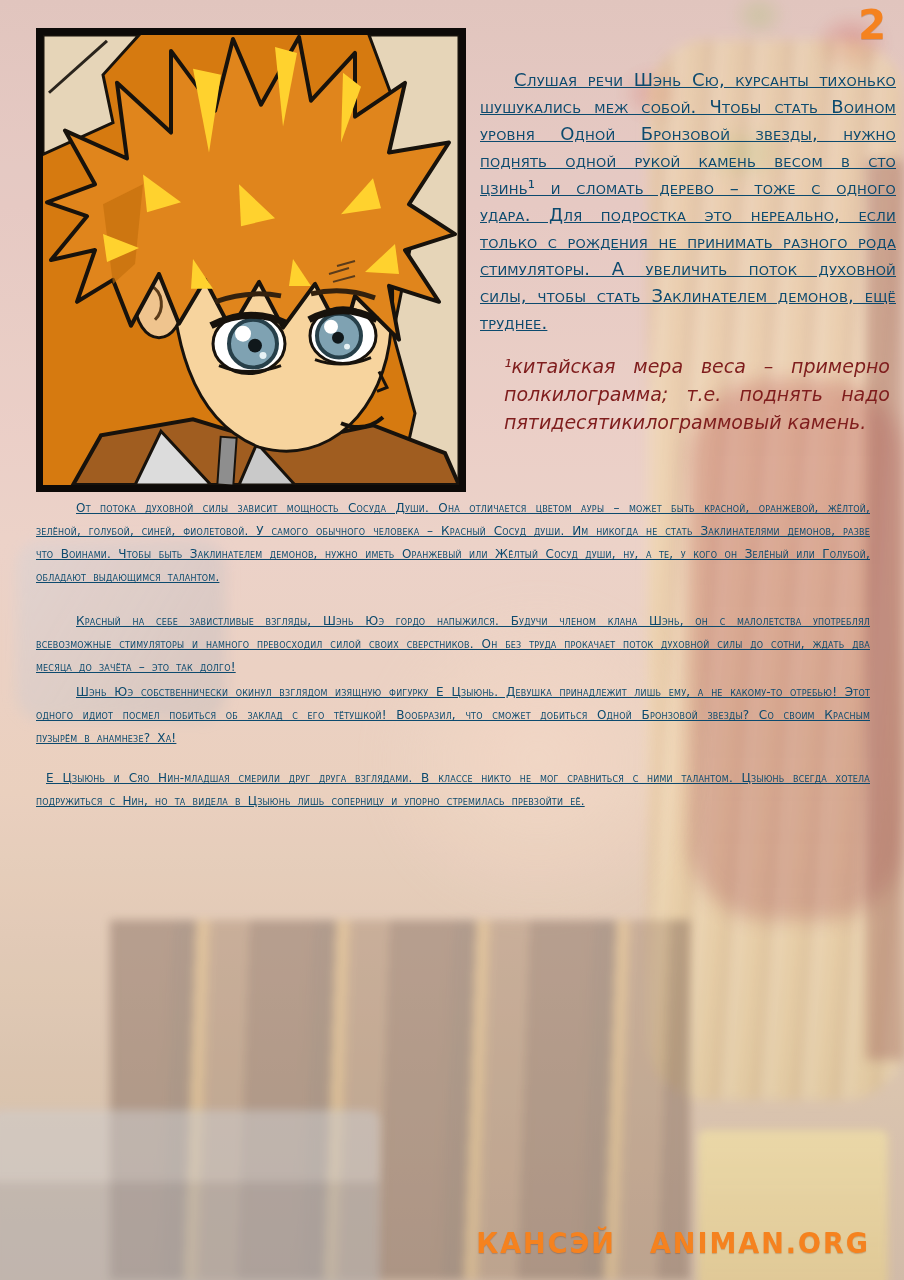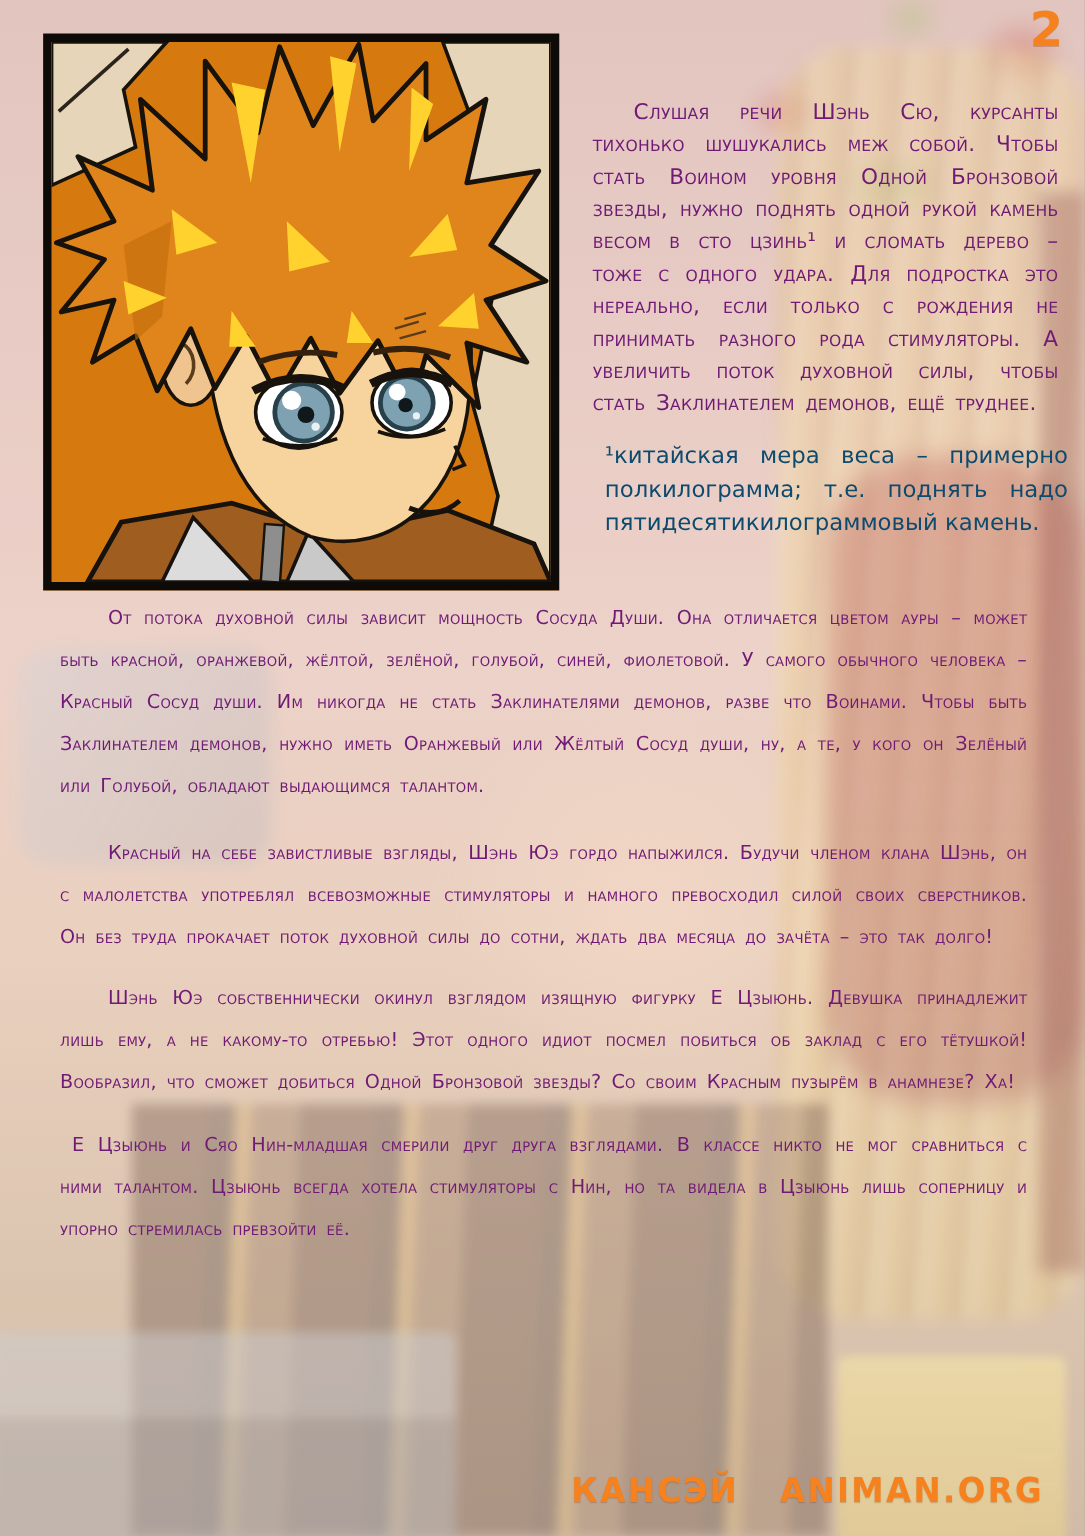--- a/index.html
+++ b/index.html
@@ -39,28 +39,28 @@
   .page-number{position:absolute;top:2px;right:18px;font-size:40px;font-weight:bold;
     color:#f5821f;text-shadow:0 1px 0 rgba(120,50,0,.25);}
   
   .panel{position:absolute;left:36px;top:28px;width:430px;height:464px;
     border:7px solid #0d0a08;box-sizing:border-box;background:#d67a10;}
   .panel svg{display:block;width:100%;height:100%;}
   
   .txt{
     font-variant:small-caps;font-variant-caps:small-caps;
     text-align:justify;word-spacing:3px;letter-spacing:.2px;
-    margin:16px;color:#701a75;
+    margin:2px;color:#0c4a6e;text-decoration:underline;
   }
   .col-right{position:absolute;left:478px;top:64px;width:420px;}
   .intro{font-size:18px;line-height:27px;text-indent:34px;}
-  .footnote{margin:16px 0 0 26px;width:386px;font-size:19px;line-height:28px;
-    text-align:justify;color:#0c4a6e;}
+  .footnote{margin:16px 0 0 26px;width:386px;font-style:italic;font-size:19px;line-height:28px;
+    text-align:justify;color:#7f1d1d;}
   .main{position:absolute;left:34px;top:497px;width:838px;}
-  .main .txt{font-size:16px;line-height:35px;text-indent:40px;margin-top:21px;}
+  .main .txt{font-size:12px;line-height:23px;text-indent:40px;margin-top:21px;}
   .main .txt.first{margin-top:0;}
   .main .txt.nogap{margin-top:2px;}
   .main .txt.small-indent{text-indent:10px;margin-top:17px;}
   
   .credits{position:absolute;right:34px;bottom:22px;display:flex;gap:34px;
     font-weight:bold;font-size:27px;letter-spacing:2px;color:#f5821f;
     text-shadow:0 1px 1px rgba(110,45,0,.25);transform:scaleY(1.06);}
 </style>
 </head>
 <body>
@@ -144,21 +144,21 @@
 
   <div class="col-right">
     <p class="txt intro">Слушая речи Шэнь Сю, курсанты тихонько шушукались меж собой. Чтобы стать Воином уровня Одной Бронзовой звезды, нужно поднять одной рукой камень весом в сто цзинь¹ и сломать дерево – тоже с одного удара. Для подростка это нереально, если только с рождения не принимать разного рода стимуляторы. А увеличить поток духовной силы, чтобы стать Заклинателем демонов, ещё труднее.</p>
     <p class="footnote">¹китайская мера веса – примерно полкилограмма; т.е. поднять надо пятидесятикилограммовый камень.</p>
   </div>
 
   <div class="main">
     <p class="txt first">От потока духовной силы зависит мощность Сосуда Души. Она отличается цветом ауры – может быть красной, оранжевой, жёлтой, зелёной, голубой, синей, фиолетовой. У самого обычного человека – Красный Сосуд души. Им никогда не стать Заклинателями демонов, разве что Воинами. Чтобы быть Заклинателем демонов, нужно иметь Оранжевый или Жёлтый Сосуд души, ну, а те, у кого он Зелёный или Голубой, обладают выдающимся талантом.</p>
     <p class="txt">Красный на себе завистливые взгляды, Шэнь Юэ гордо напыжился. Будучи членом клана Шэнь, он с малолетства употреблял всевозможные стимуляторы и намного превосходил силой своих сверстников. Он без труда прокачает поток духовной силы до сотни, ждать два месяца до зачёта – это так долго!</p>
     <p class="txt nogap">Шэнь Юэ собственнически окинул взглядом изящную фигурку Е Цзыюнь. Девушка принадлежит лишь ему, а не какому-то отребью! Этот одного идиот посмел побиться об заклад с его тётушкой! Вообразил, что сможет добиться Одной Бронзовой звезды? Со своим Красным пузырём в анамнезе? Ха!</p>
-    <p class="txt small-indent">Е Цзыюнь и Сяо Нин-младшая смерили друг друга взглядами. В классе никто не мог сравниться с ними талантом. Цзыюнь всегда хотела стимуляторы с Нин, но та видела в Цзыюнь лишь соперницу и упорно стремилась превзойти её.</p>
+    <p class="txt small-indent">Е Цзыюнь и Сяо Нин-младшая смерили друг друга взглядами. В классе никто не мог сравниться с ними талантом. Цзыюнь всегда хотела подружиться с Нин, но та видела в Цзыюнь лишь соперницу и упорно стремилась превзойти её.</p>
   </div>
 
   <div class="credits">
     <span>КАНСЭЙ</span>
     <span>ANIMAN.ORG</span>
   </div>
 
 </div>
 
 </body></html>

